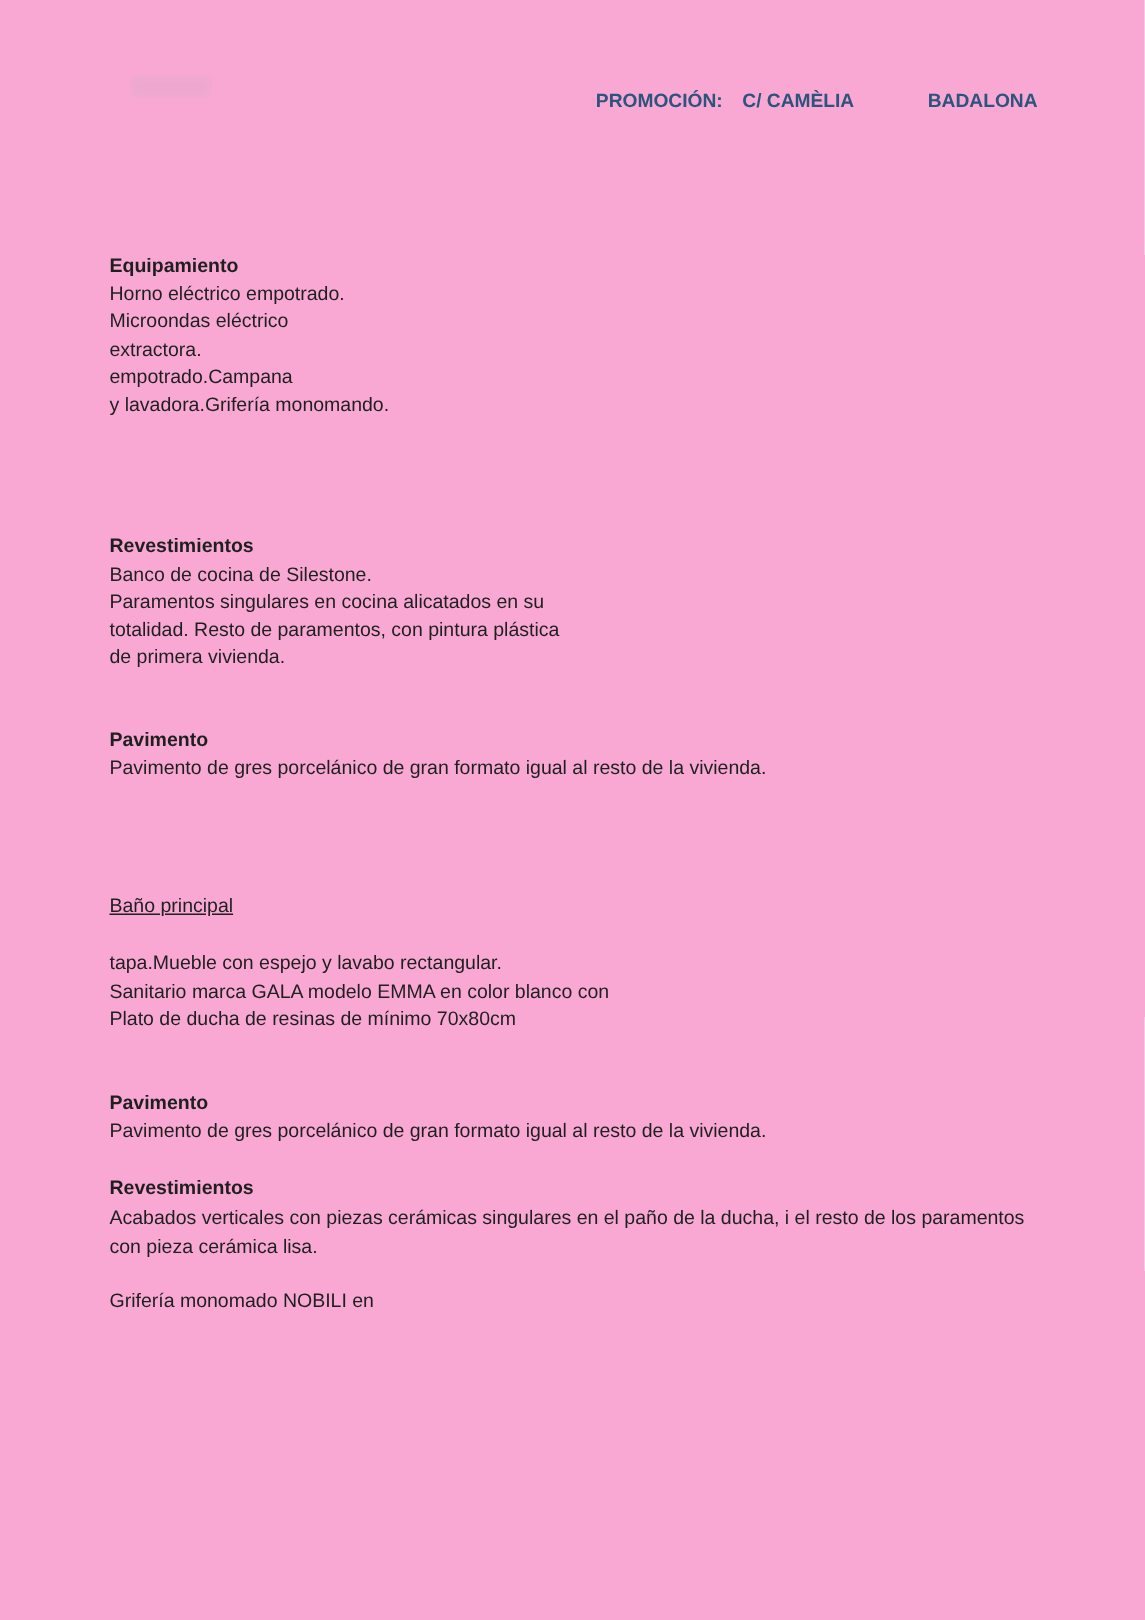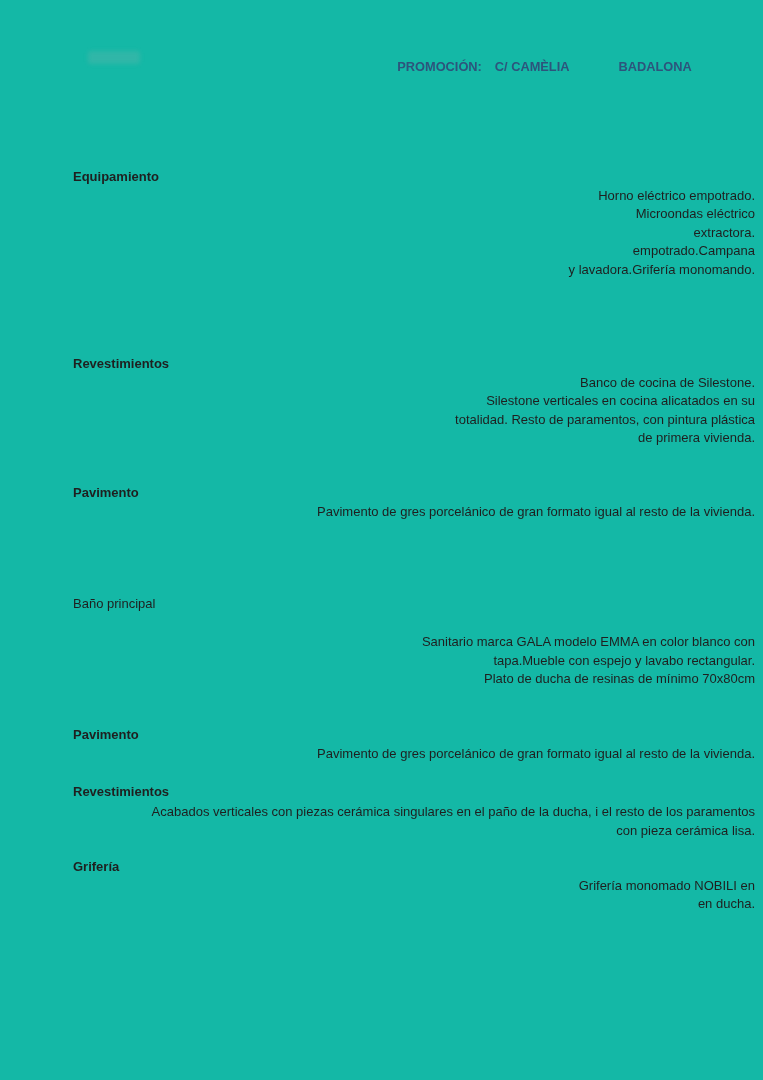--- a/index.html
+++ b/index.html
@@ -4,21 +4,21 @@
 <style>
   html,body{margin:0;padding:0;}
   body{
     width:763px;height:1080px;
     background:#ffffff;
     font-family:"Liberation Sans",sans-serif;
     color:#1f1f1f;
     overflow:hidden;
     position:relative;
   }
-  .page{position:absolute;inset:0;background:#14b8a6;}
+  .page{position:absolute;inset:0;background:#f9a8d4;}
   .watermark{
     position:absolute;left:88px;top:51px;width:52px;height:13px;
     background:rgba(175,175,175,.18);
     filter:blur(2px);border-radius:2px;
   }
   .header{
     position:absolute;top:44px;left:383px;
     font-weight:700;font-size:12.8px;
     color:var(--accent,#2d547c);
     white-space:pre;
@@ -26,24 +26,24 @@
   .h-street{margin-left:13px;}
   .h-city{margin-left:49px;}
   .sec{
     position:absolute;left:73px;width:682px;
     font-size:13px;
   }
   .sec .heading{
     font-weight:700;line-height:18.6px;white-space:pre;
   }
   .sec .line{
-    line-height:18.6px;white-space:pre;text-align:right;
+    line-height:18.6px;white-space:pre;
   }
   .sec.underlined .heading{
-    font-weight:400;
+    font-weight:400;text-decoration:underline;
   }
   .sec.loose .heading,.sec.loose .line{line-height:19.5px;}
 </style>
 </head>
 <body>
 
 <div class="page">
 
   <div class="watermark"></div>
 
@@ -56,50 +56,48 @@
     <div class="line">Horno eléctrico empotrado.</div>
     <div class="line">Microondas eléctrico</div>
     <div class="line">extractora.</div>
     <div class="line">empotrado.Campana</div>
     <div class="line">y lavadora.Grifería monomando.</div>
   </section>
 
   <section class="sec" style="top:355px">
     <div class="heading">Revestimientos</div>
     <div class="line">Banco de cocina de Silestone.</div>
-    <div class="line">Silestone verticales en cocina alicatados en su</div>
+    <div class="line">Paramentos singulares en cocina alicatados en su</div>
     <div class="line">totalidad. Resto de paramentos, con pintura plástica</div>
     <div class="line">de primera vivienda.</div>
   </section>
 
   <section class="sec" style="top:484px">
     <div class="heading">Pavimento</div>
     <div class="line">Pavimento de gres porcelánico de gran formato igual al resto de la vivienda.</div>
   </section>
 
   <section class="sec underlined" style="top:595px">
     <div class="heading">Baño principal</div>
   </section>
 
   <section class="sec" style="top:633px">
+    <div class="line">tapa.Mueble con espejo y lavabo rectangular.</div>
     <div class="line">Sanitario marca GALA modelo EMMA en color blanco con</div>
-    <div class="line">tapa.Mueble con espejo y lavabo rectangular.</div>
     <div class="line">Plato de ducha de resinas de mínimo 70x80cm</div>
   </section>
 
   <section class="sec" style="top:726px">
     <div class="heading">Pavimento</div>
     <div class="line">Pavimento de gres porcelánico de gran formato igual al resto de la vivienda.</div>
   </section>
 
   <section class="sec loose" style="top:782px">
     <div class="heading">Revestimientos</div>
-    <div class="line">Acabados verticales con piezas cerámica singulares en el paño de la ducha, i el resto de los paramentos</div>
+    <div class="line">Acabados verticales con piezas cerámicas singulares en el paño de la ducha, i el resto de los paramentos</div>
     <div class="line">con pieza cerámica lisa.</div>
   </section>
 
   <section class="sec" style="top:858px">
-    <div class="heading">Grifería</div>
     <div class="line">Grifería monomado NOBILI en</div>
-    <div class="line">en ducha.</div>
   </section>
 
 </div>
 
 </body></html>

